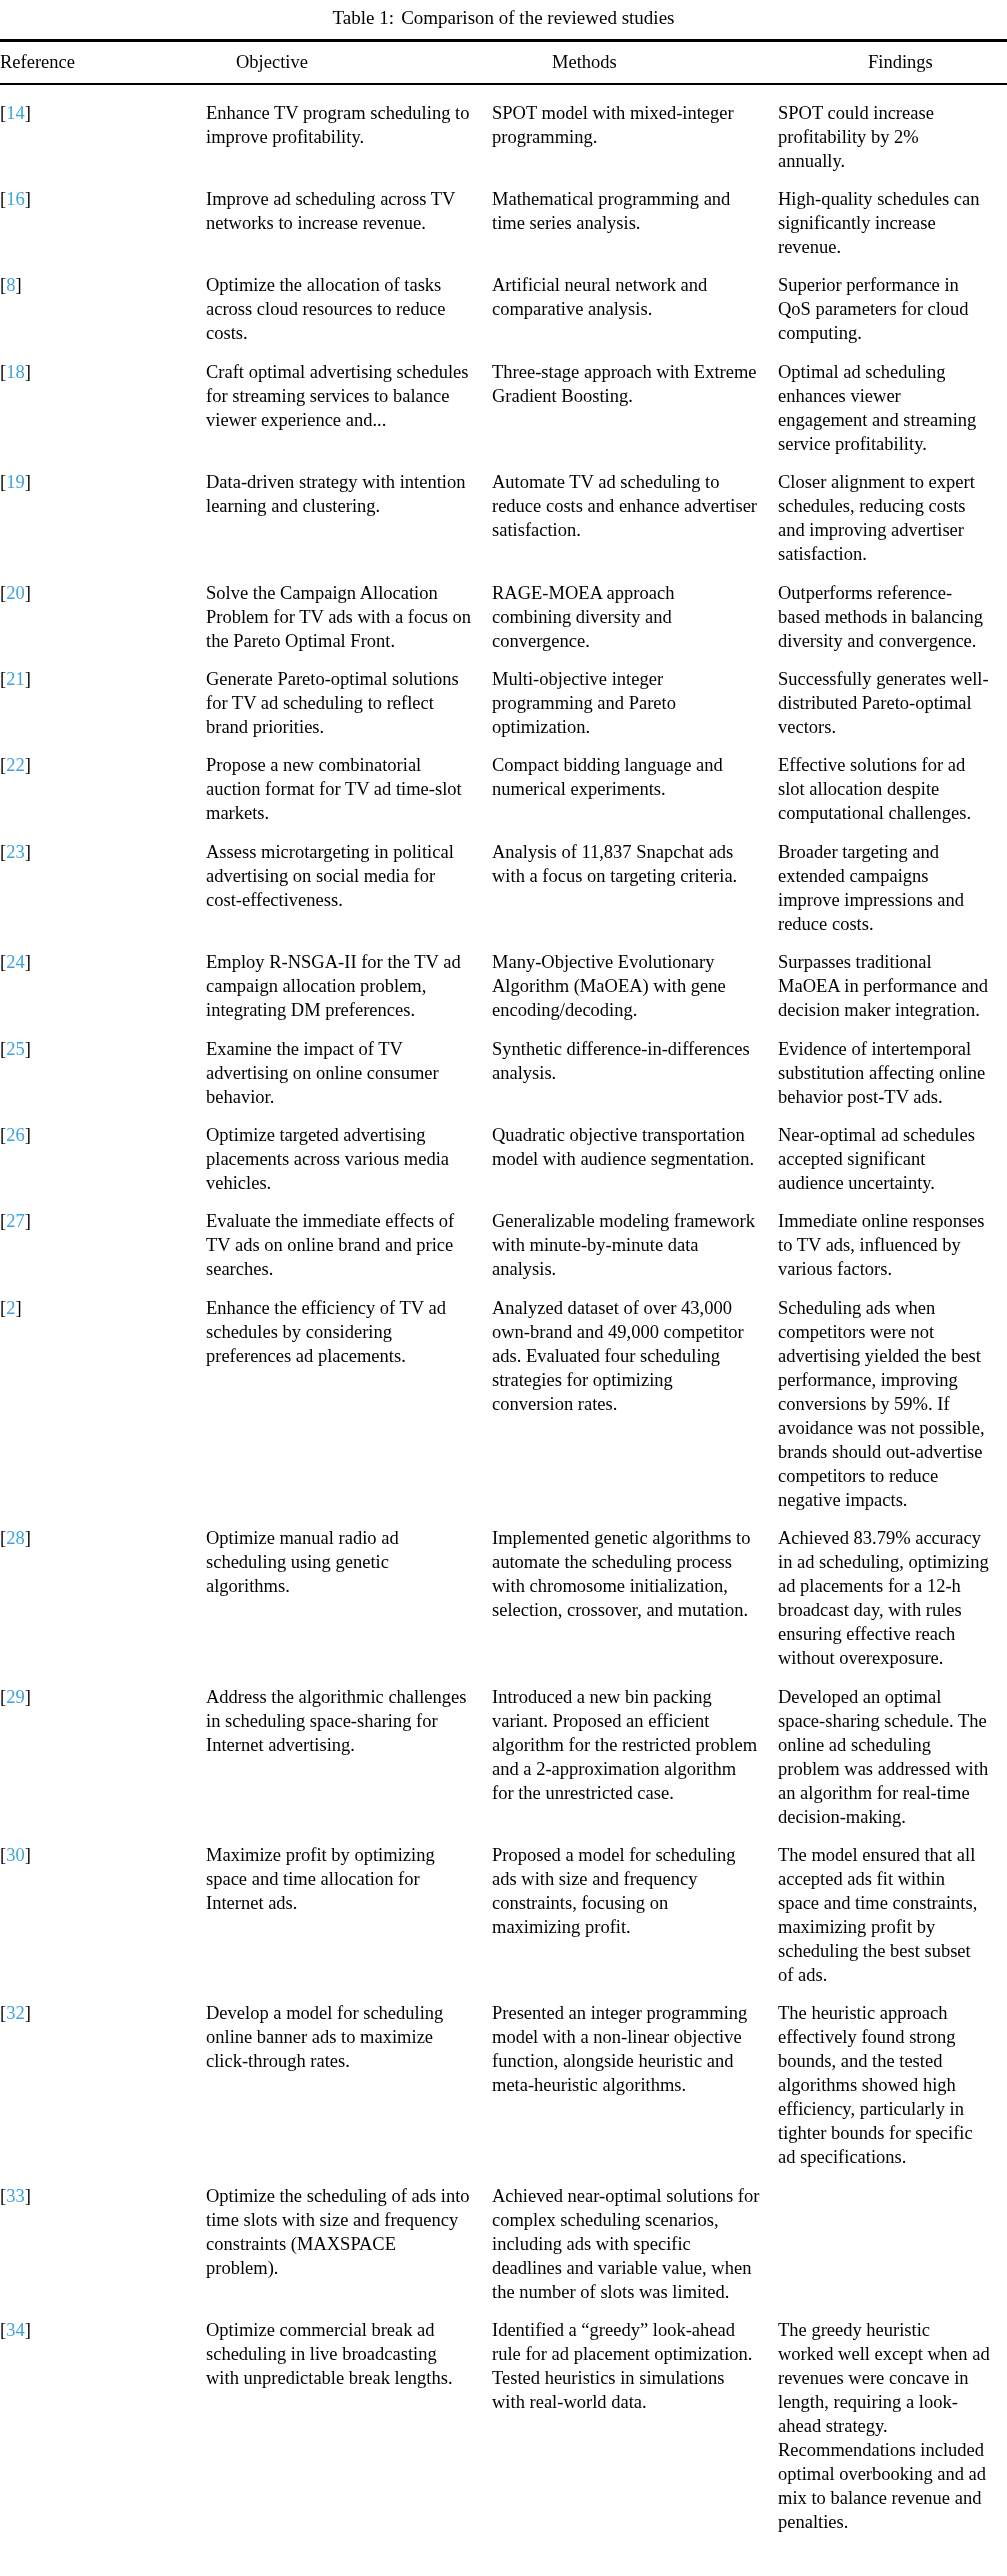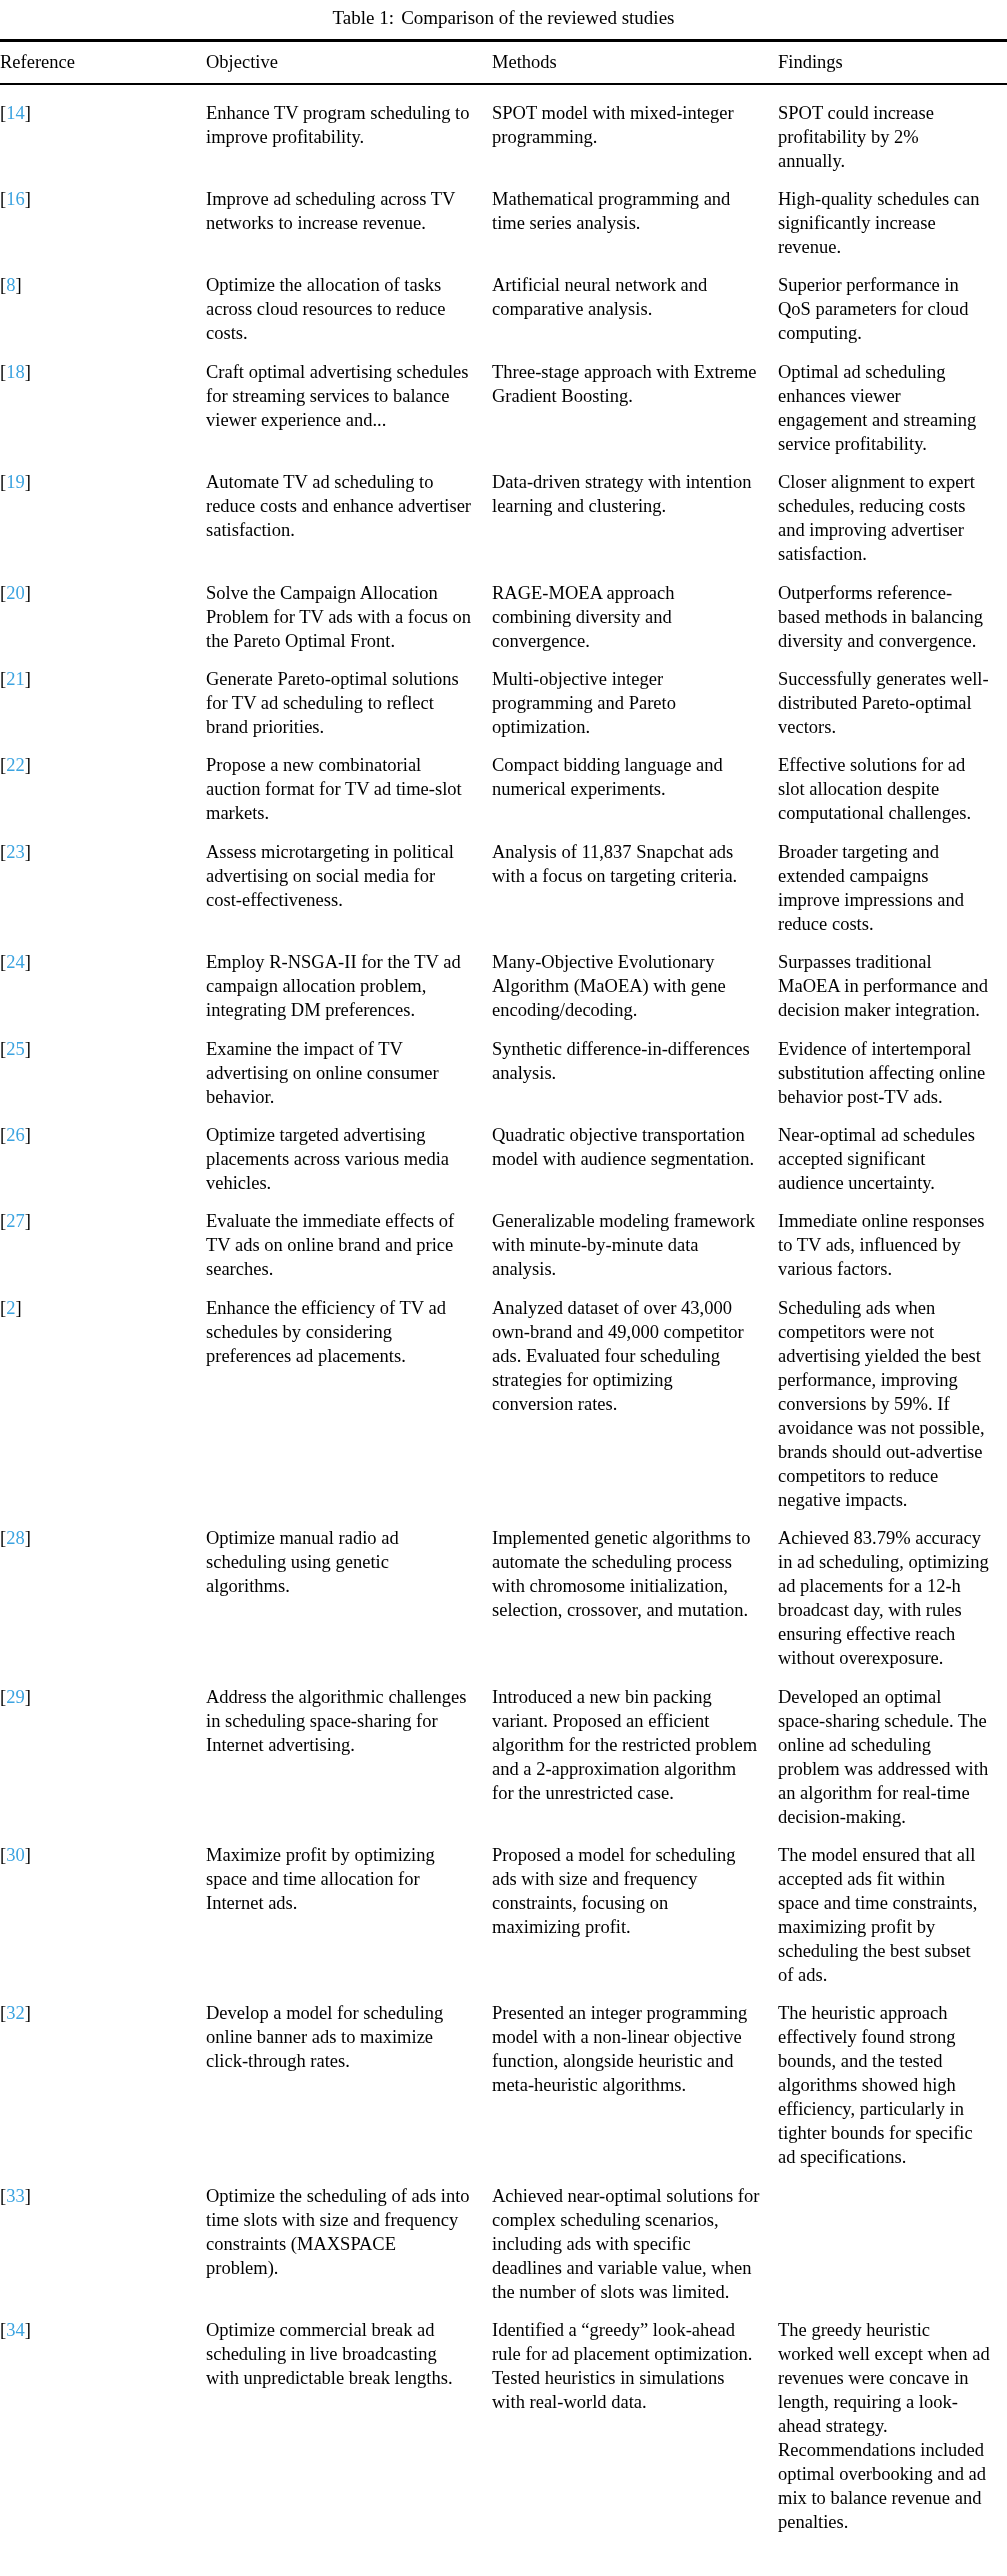--- a/index.html
+++ b/index.html
@@ -43,20 +43,21 @@
   }
   .cell {
     font-size: 18.5px;
     line-height: 24px;
     padding-right: 20.6px;
     box-sizing: border-box;
   }
   .cell.findings { padding-right: 17px; }
   .header-row {
     padding: 8.2px 0 9.3px 0;
+    gap: 30px;
   }
   .header-row .cell {
     font-size: 18.5px;
   }
   #tbody {
     padding-top: 15.5px;
     display: flex;
     flex-direction: column;
     row-gap: 14.4px;
     padding-bottom: 17.5px;
@@ -106,22 +107,22 @@
         <div class="cell findings">Superior performance in QoS parameters for cloud computing.</div>
       </div>
       <div class="grid row">
         <div class="cell ref"><span>[</span><span class="refnum">18</span><span>]</span></div>
         <div class="cell objective">Craft optimal advertising schedules for streaming services to balance viewer experience and...</div>
         <div class="cell methods">Three-stage approach with Extreme Gradient Boosting.</div>
         <div class="cell findings">Optimal ad scheduling enhances viewer engagement and streaming service profitability.</div>
       </div>
       <div class="grid row">
         <div class="cell ref"><span>[</span><span class="refnum">19</span><span>]</span></div>
+        <div class="cell methods">Data-driven strategy with intention learning and clustering.</div>
         <div class="cell objective">Automate TV ad scheduling to reduce costs and enhance advertiser satisfaction.</div>
-        <div class="cell methods">Data-driven strategy with intention learning and clustering.</div>
         <div class="cell findings">Closer alignment to expert schedules, reducing costs and improving advertiser satisfaction.</div>
       </div>
       <div class="grid row">
         <div class="cell ref"><span>[</span><span class="refnum">20</span><span>]</span></div>
         <div class="cell objective">Solve the Campaign Allocation Problem for TV ads with a focus on the Pareto Optimal Front.</div>
         <div class="cell methods">RAGE-MOEA approach combining diversity and convergence.</div>
         <div class="cell findings">Outperforms reference-based methods in balancing diversity and convergence.</div>
       </div>
       <div class="grid row">
         <div class="cell ref"><span>[</span><span class="refnum">21</span><span>]</span></div>

